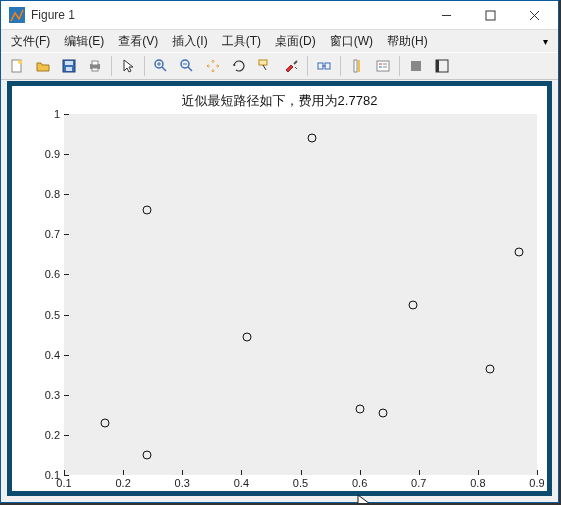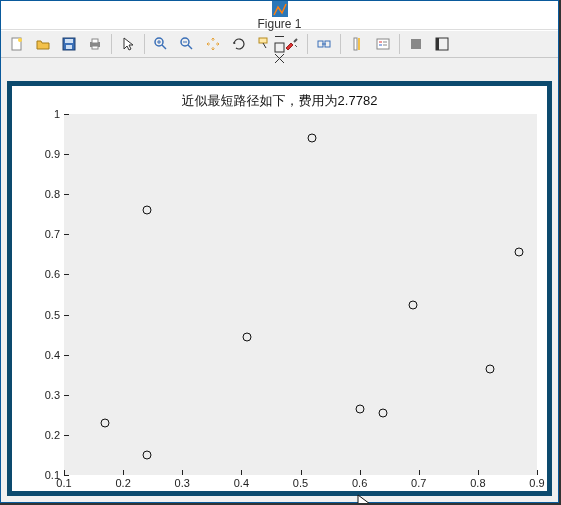--- a/index.html
+++ b/index.html
@@ -1,17 +1,17 @@
 <!DOCTYPE html>
 <html><head>
 <meta charset="utf-8">
 <style>
 html,body{margin:0;padding:0;font-family:"Microsoft YaHei",Arial,sans-serif;font-size:12px;background:#333;}
 .window{width:557px;height:501px;background:#f0f0f0;border:1px solid #0a5a9c;position:relative;}
-.titlebar{height:28px;background:#fff;display:flex;align-items:center;padding:0 2px;border-bottom:1px solid #ddd;flex-direction:column;}
+.titlebar{height:28px;background:#fff;display:flex;align-items:center;padding:0 2px;border-bottom:1px solid #ddd;}
 .titlebar .icon{width:16px;height:16px;margin:0 6px;}
 .titlebar .icon svg{display:block;}
 .titlebar .title{flex:1;color:#333;font-size:12px;}
 .winbtn{width:44px;height:28px;display:flex;align-items:center;justify-content:center;color:#555;}
 .winbtn svg{width:11px;height:11px;}
 .menubar{height:22px;background:#f0f0f0;display:flex;align-items:center;padding:0 4px;gap:2px;}
 .menuitem{padding:2px 6px;color:#222;font-size:12px;}
 .menubar .arr{margin-left:auto;font-size:10px;padding-right:6px;}
 .toolbar{height:26px;background:#f0f0f0;border-top:1px solid #fff;border-bottom:1px solid #c8c8c8;display:flex;align-items:center;padding:0 4px;gap:2px;}
 .tbtn{width:22px;height:22px;display:flex;align-items:center;justify-content:center;border:1px solid transparent;}
@@ -52,20 +52,31 @@
         </svg>
       </div>
     <div class="winbtn">
         <svg viewBox="0 0 11 11">
           <line x1="1" y1="1" x2="10" y2="10" stroke="#333"></line>
           <line x1="10" y1="1" x2="1" y2="10" stroke="#333"></line>
         </svg>
       </div>
   </div>
 
+  <div class="menubar">
+    <span class="menuitem">文件(F)</span>
+    <span class="menuitem">编辑(E)</span>
+    <span class="menuitem">查看(V)</span>
+    <span class="menuitem">插入(I)</span>
+    <span class="menuitem">工具(T)</span>
+    <span class="menuitem">桌面(D)</span>
+    <span class="menuitem">窗口(W)</span>
+    <span class="menuitem">帮助(H)</span>
+    <span class="arr">▾</span>
+  </div>
 
   <div class="toolbar">
     <div class="tbtn">
         <svg viewBox="0 0 16 16">
           <rect x="3" y="2" width="9" height="12" fill="#fff" stroke="#888"></rect>
           <circle cx="11" cy="4" r="2" fill="#ffd54a"></circle>
         </svg>
       </div>
     <div class="tbtn">
         <svg viewBox="0 0 16 16">

